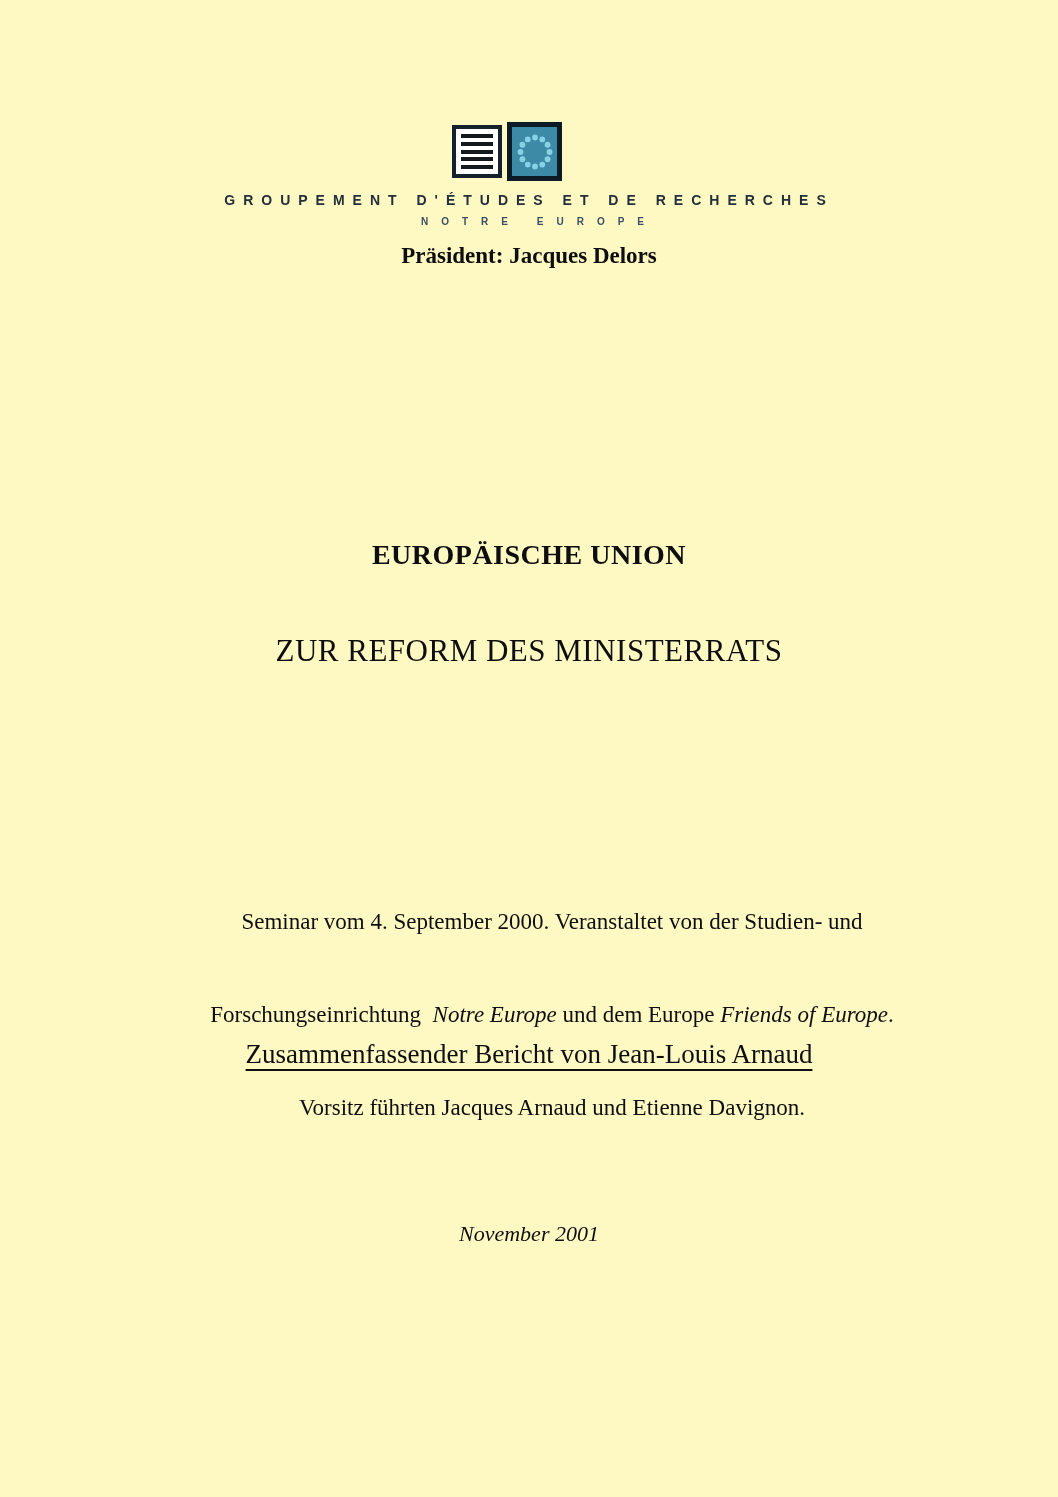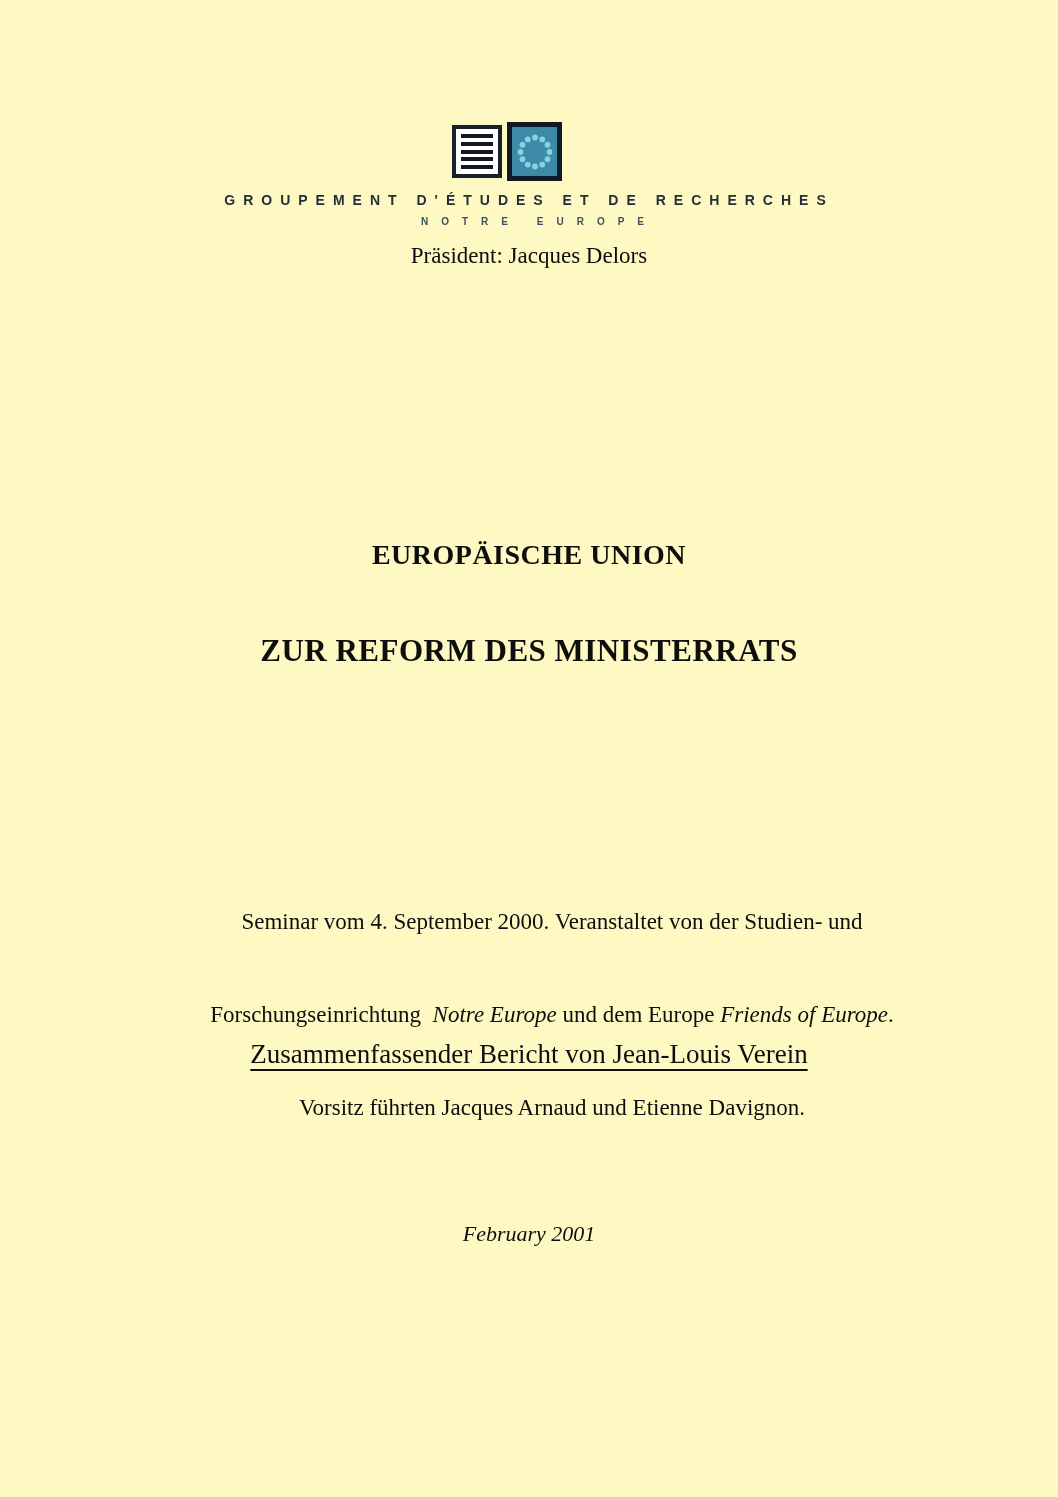--- a/index.html
+++ b/index.html
@@ -80,41 +80,41 @@
     letter-spacing: 13px;
     color: #3a4f61;
     white-space: nowrap;
   }
   .president-line {
     position: absolute;
     top: 243px;
     left: 0;
     width: 100%;
     text-align: center;
-    font-weight: normal;
+    font-weight: bold;
     font-size: 23px;
   }
   
   .title-1 {
     position: absolute;
     top: 539px;
     left: 0;
     width: 100%;
     text-align: center;
     font-weight: bold;
     font-size: 28px;
     letter-spacing: 0.5px;
   }
   .title-2 {
     position: absolute;
     top: 633px;
     left: 0;
     width: 100%;
     text-align: center;
-    font-weight: bold;
+    font-weight: normal;
     font-size: 31px;
     letter-spacing: 0.5px;
   }
   
   .seminar {
     position: absolute;
     top: 844px;
     left: 0;
     width: 100%;
     text-align: center;
@@ -189,18 +189,18 @@
   <div class="title-1">EUROPÄISCHE UNION</div>
   <div class="title-2">ZUR REFORM DES MINISTERRATS</div>
 
   <div class="seminar">
     <div><span>Seminar vom 4. September 2000. Veranstaltet von der Studien- und</span></div>
     <div><span>Forschungseinrichtung  </span><span class="it">Notre Europe</span><span> und dem Europe </span><span class="it">Friends of Europe</span><span>.</span></div>
     <div><span>Vorsitz führten Jacques Arnaud und Etienne Davignon.</span></div>
   </div>
 
   <div class="report-line">
-    <span>Zusammenfassender Bericht von Jean-Louis Verein</span>
+    <span>Zusammenfassender Bericht von Jean-Louis Arnaud</span>
   </div>
 
-  <div class="date-line">February 2001</div>
+  <div class="date-line">November 2001</div>
 
 </div>
 
 </body></html>

